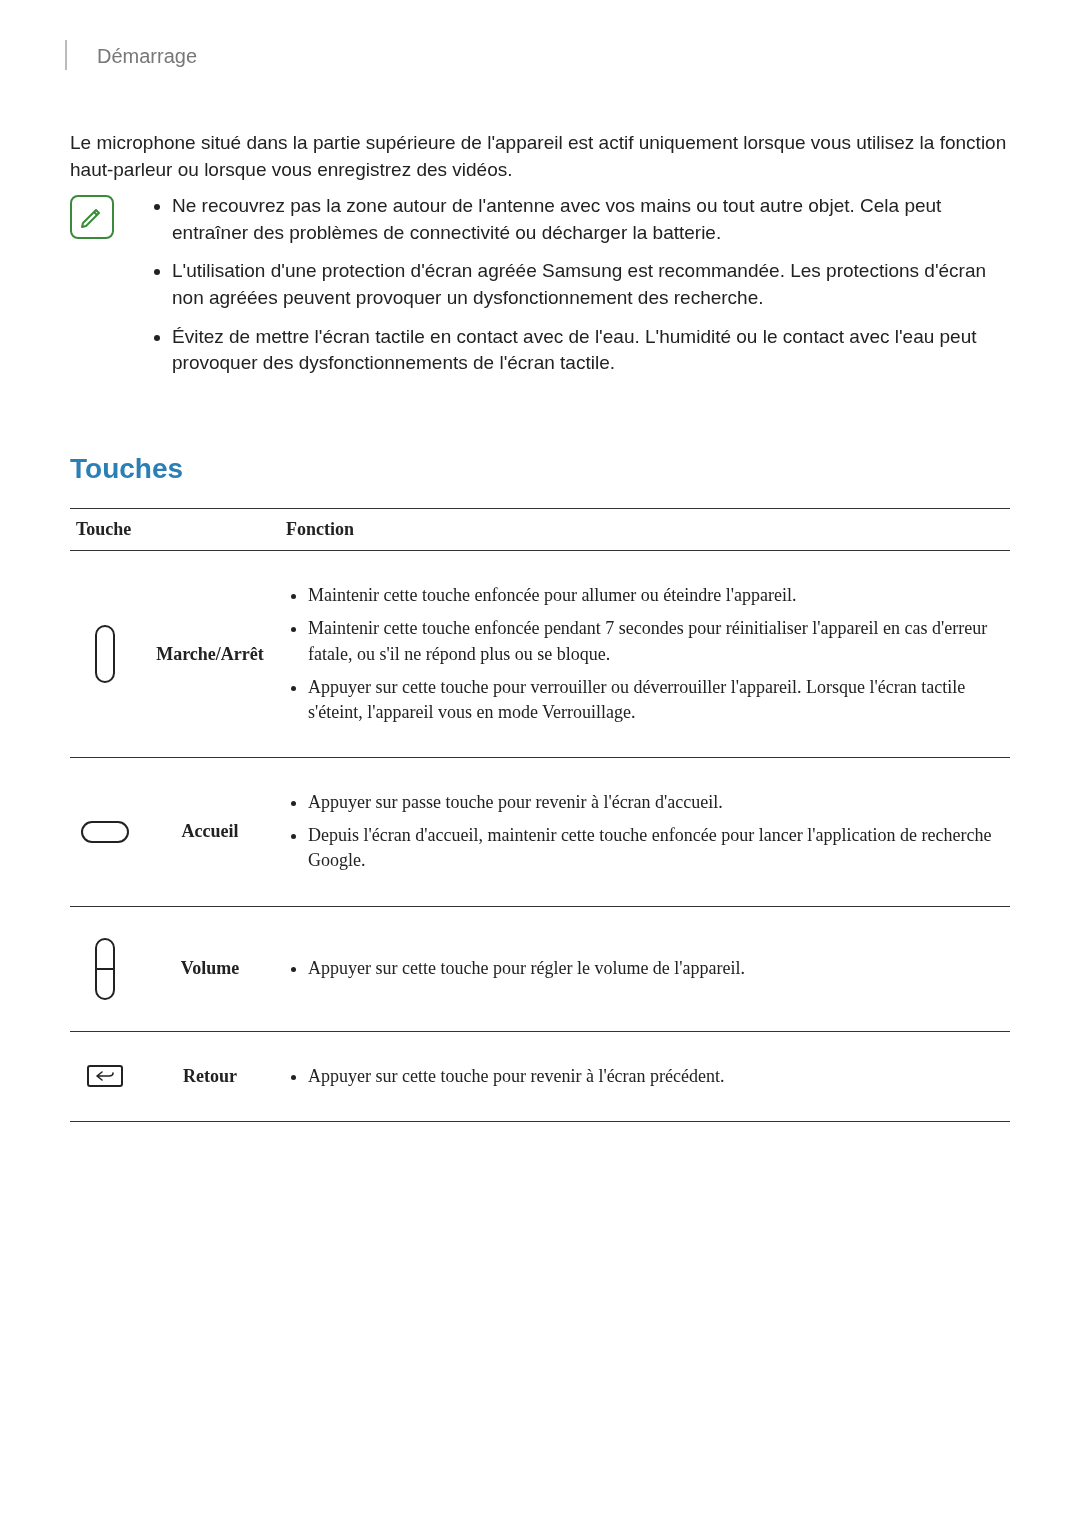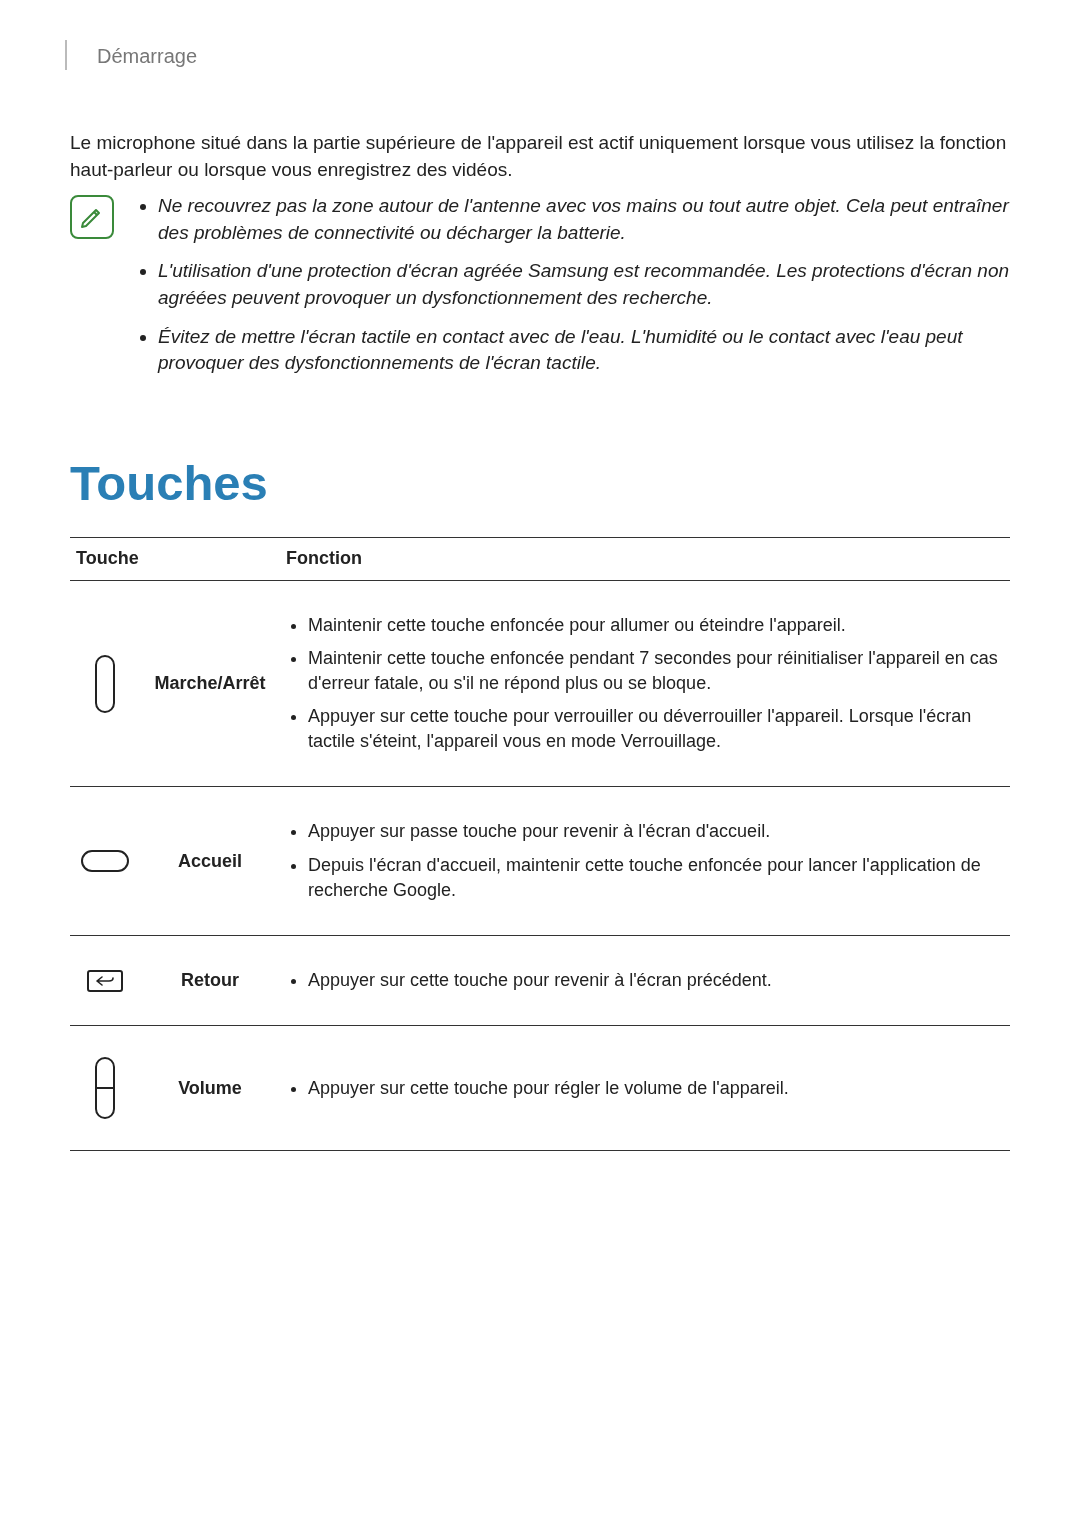--- a/index.html
+++ b/index.html
@@ -25,47 +25,47 @@
     padding-left: 14px;
     display: flex;
     align-items: flex-end;
     margin-bottom: 60px;
     margin-left: -5px;
   }
   .header-mark span { color: var(--muted); font-size: 20px; margin-left: 16px; }
   .intro { margin-bottom: 0; }
   .note-block {
     display: flex;
-    gap: 24px;
+    gap: 38px;
     margin-top: 10px;
     margin-bottom: 50px;
-    font-style: italic;
   }
   .note-icon {
     flex: 0 0 44px;
     height: 44px;
     border: 2px solid #3a8a3a;
     border-radius: 8px;
     display: flex;
     align-items: center;
     justify-content: center;
     margin-top: 2px;
   }
   .note-list { margin: 0; padding-left: 20px; }
   .note-list li { margin-bottom: 12px; }
   h1.section {
     color: var(--accent);
-    font-size: 49px;
+    font-size: 28px;
     font-weight: 600;
     margin: 60px 0 20px 0;
   }
   table.keys {
     width: 100%;
     border-collapse: collapse;
     font-size: 18px;
+    font-family: Liberation Serif, serif;
   }
   table.keys th {
     text-align: left;
     font-weight: 700;
     padding: 8px 6px;
     border-top: 1.5px solid var(--rule);
     border-bottom: 1px solid var(--rule);
   }
   table.keys td {
     border-bottom: 1px solid var(--rule);
@@ -146,43 +146,43 @@
       <td>
         <ul>
           <li>Appuyer sur passe touche pour revenir à l'écran d'accueil.</li>
           <li>Depuis l'écran d'accueil, maintenir cette touche enfoncée pour lancer l'application de recherche Google.</li>
         </ul>
       </td>
     </tr>
 
     <tr>
       <td class="icon-cell">
+        <svg class="svg-icon" width="30" height="68" viewBox="0 0 30 68">
+          <rect x="6" y="4" width="18" height="60" rx="9" ry="9" fill="none" stroke="#222" stroke-width="2"></rect>
+          <line x1="6" y1="34" x2="24" y2="34" stroke="#222" stroke-width="2"></line>
+        </svg>
+      </td>
+      <td class="label-cell">Volume</td>
+      <td>
+        <ul>
+          <li>Appuyer sur cette touche pour régler le volume de l'appareil.</li>
+        </ul>
+      </td>
+    </tr>
+
+    <tr>
+      <td class="icon-cell">
         <svg class="svg-icon" width="40" height="26" viewBox="0 0 40 26">
           <rect x="3" y="3" width="34" height="20" rx="2" fill="none" stroke="#222" stroke-width="2"></rect>
           <path d="M12 13 L17 9 M12 13 L17 17 M12 13 L24 13 Q28 13 28 10" fill="none" stroke="#222" stroke-width="1.6" stroke-linecap="round"></path>
         </svg>
       </td>
       <td class="label-cell">Retour</td>
       <td>
         <ul>
           <li>Appuyer sur cette touche pour revenir à l'écran précédent.</li>
         </ul>
       </td>
     </tr>
-
-    <tr>
-      <td class="icon-cell">
-        <svg class="svg-icon" width="30" height="68" viewBox="0 0 30 68">
-          <rect x="6" y="4" width="18" height="60" rx="9" ry="9" fill="none" stroke="#222" stroke-width="2"></rect>
-          <line x1="6" y1="34" x2="24" y2="34" stroke="#222" stroke-width="2"></line>
-        </svg>
-      </td>
-      <td class="label-cell">Volume</td>
-      <td>
-        <ul>
-          <li>Appuyer sur cette touche pour régler le volume de l'appareil.</li>
-        </ul>
-      </td>
-    </tr>
   </tbody>
 </table>
 
 <div class="footer-page">8</div>
 
 </body></html>

